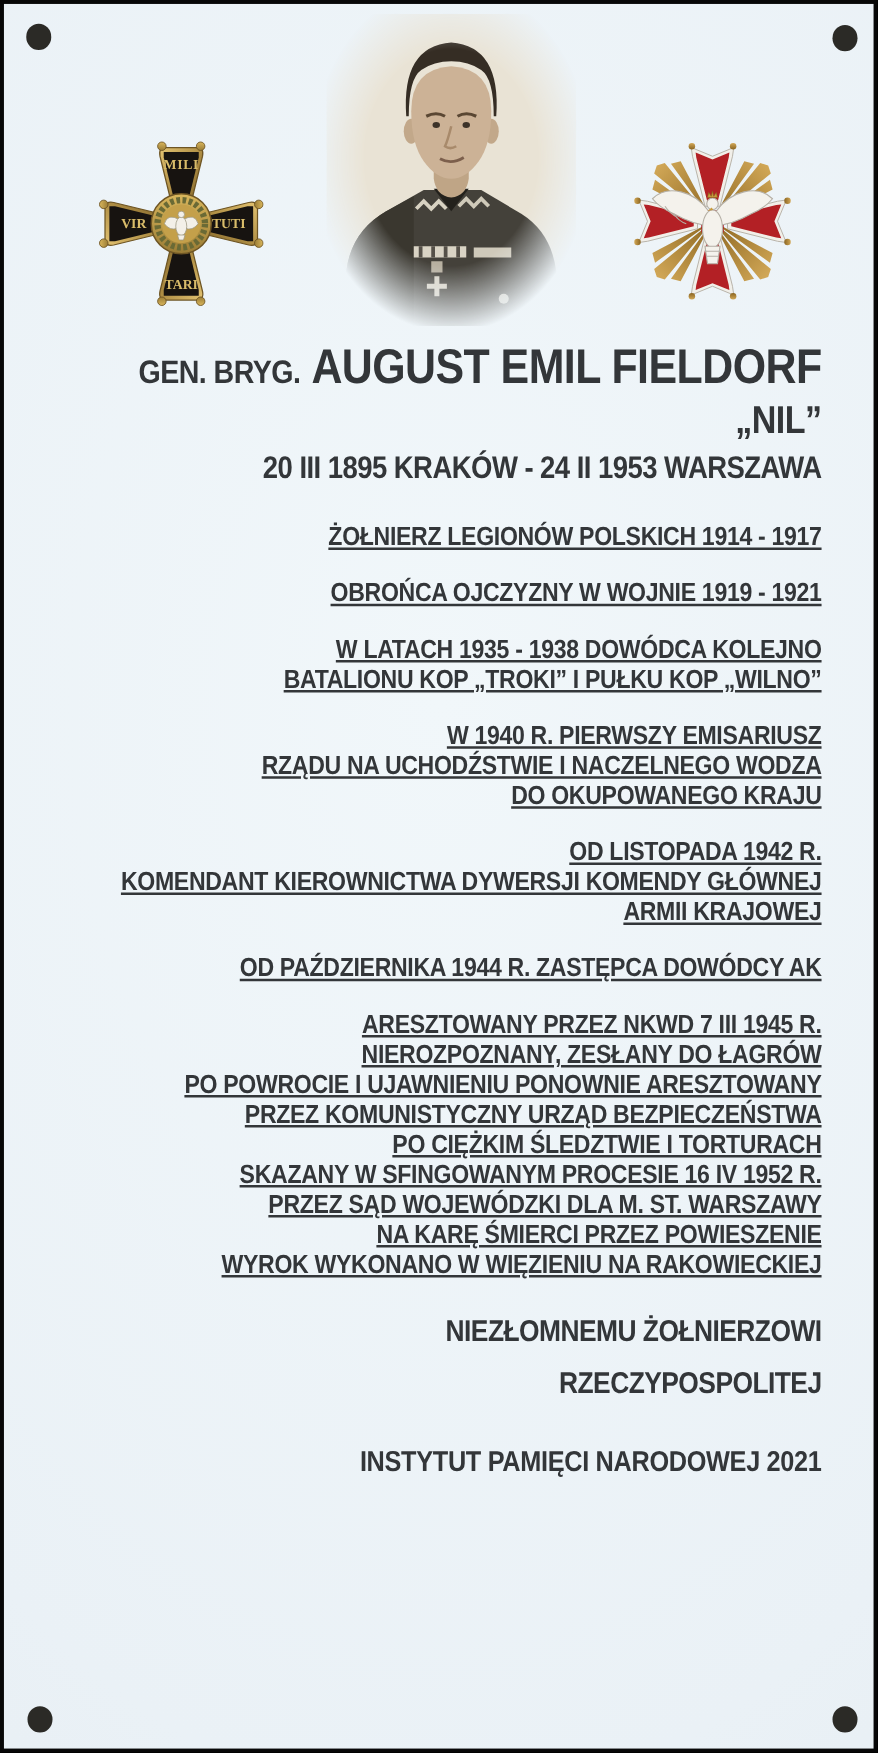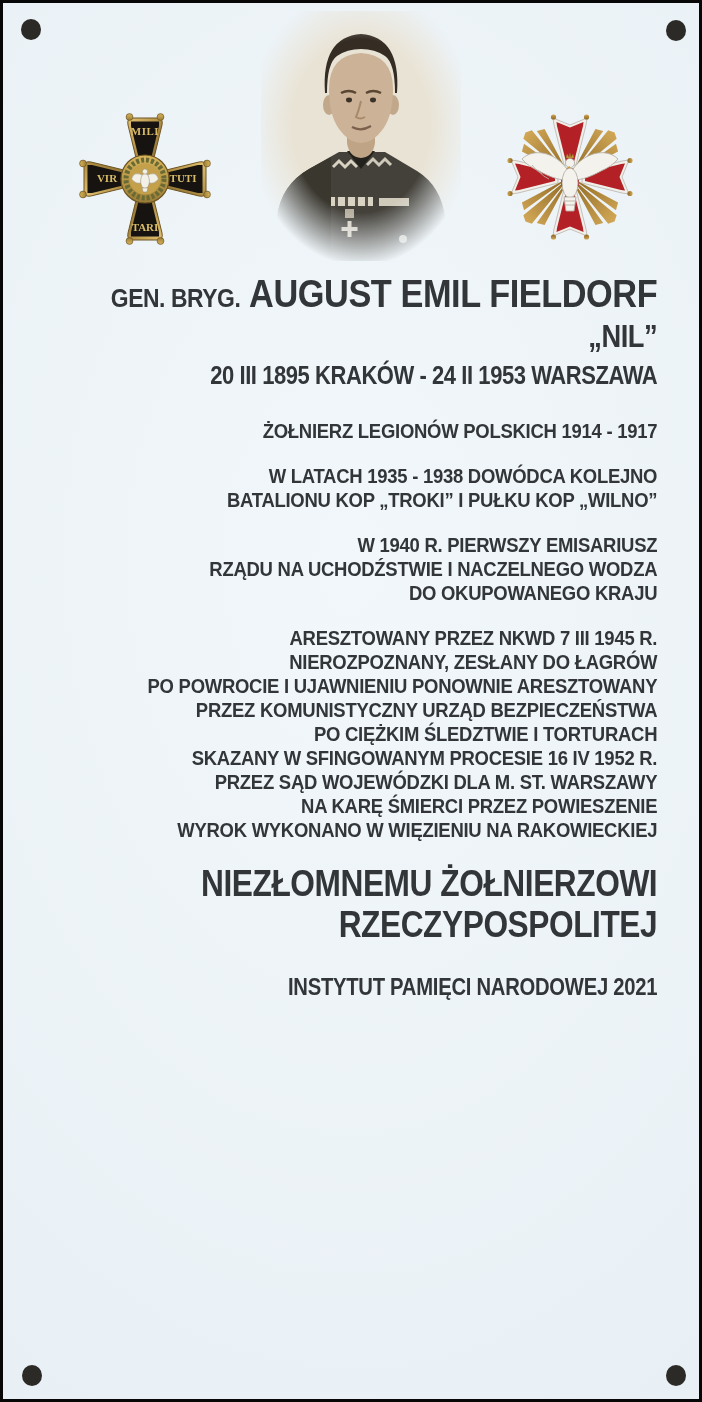--- a/index.html
+++ b/index.html
@@ -30,25 +30,25 @@
   .portrait{position:absolute;left:258px;top:8px;}
   .medal-right{position:absolute;left:498px;top:104px;}
 
   .cond{transform:scaleX(0.88);transform-origin:50% 50%;display:block;white-space:nowrap;}
 
   .title-line{margin-top:12px;font-size:39px;line-height:42px;letter-spacing:-0.5px;}
   .title-rank{font-size:26px;margin-right:10px;}
   .nil{font-size:31px;line-height:35px;letter-spacing:-0.5px;}
   .dates{font-size:25px;line-height:30px;margin-top:6px;letter-spacing:-0.5px;}
 
-  .bio{margin-top:29px;}
+  .bio{margin-top:29px;text-decoration:underline;}
   .para{margin-bottom:21px;}
   .para .ln{font-size:21px;line-height:24px;letter-spacing:-0.3px;}
 
-  .dedication{margin-top:20px;font-size:36px;line-height:41px;letter-spacing:-0.5px;}
+  .dedication{margin-top:20px;font-size:24px;line-height:41px;letter-spacing:-0.5px;}
   .footer-line{margin-top:29px;font-size:23px;line-height:26px;letter-spacing:-0.3px;}
 
   svg text{font-family:"Liberation Serif","DejaVu Serif",serif;font-weight:700;}
 </style>
 </head>
 <body>
 
 <div class="plaque">
 
   <div class="bolt tl"></div>
@@ -233,27 +233,38 @@
     <span class="title-rank">GEN. BRYG.</span><span>AUGUST EMIL FIELDORF</span>
   </div>
   <div class="nil cond">„NIL”</div>
   <div class="dates cond">20 III 1895 KRAKÓW - 24 II 1953 WARSZAWA</div>
 
   <div class="bio">
     <div class="para">
       <div class="ln cond">ŻOŁNIERZ LEGIONÓW POLSKICH 1914 - 1917</div>
     </div>
     <div class="para">
+      <div class="ln cond">OBROŃCA OJCZYZNY W WOJNIE 1919 - 1921</div>
+    </div>
+    <div class="para">
       <div class="ln cond">W LATACH 1935 - 1938 DOWÓDCA KOLEJNO</div>
       <div class="ln cond">BATALIONU KOP „TROKI” I PUŁKU KOP „WILNO”</div>
     </div>
     <div class="para">
       <div class="ln cond">W 1940 R. PIERWSZY EMISARIUSZ</div>
       <div class="ln cond">RZĄDU NA UCHODŹSTWIE I NACZELNEGO WODZA</div>
       <div class="ln cond">DO OKUPOWANEGO KRAJU</div>
+    </div>
+    <div class="para">
+      <div class="ln cond">OD LISTOPADA 1942 R.</div>
+      <div class="ln cond">KOMENDANT KIEROWNICTWA DYWERSJI KOMENDY GŁÓWNEJ</div>
+      <div class="ln cond">ARMII KRAJOWEJ</div>
+    </div>
+    <div class="para">
+      <div class="ln cond">OD PAŹDZIERNIKA 1944 R. ZASTĘPCA DOWÓDCY AK</div>
     </div>
     <div class="para">
       <div class="ln cond">ARESZTOWANY PRZEZ NKWD 7 III 1945 R.</div>
       <div class="ln cond">NIEROZPOZNANY, ZESŁANY DO ŁAGRÓW</div>
       <div class="ln cond">PO POWROCIE I UJAWNIENIU PONOWNIE ARESZTOWANY</div>
       <div class="ln cond">PRZEZ KOMUNISTYCZNY URZĄD BEZPIECZEŃSTWA</div>
       <div class="ln cond">PO CIĘŻKIM ŚLEDZTWIE I TORTURACH</div>
       <div class="ln cond">SKAZANY W SFINGOWANYM PROCESIE 16 IV 1952 R.</div>
       <div class="ln cond">PRZEZ SĄD WOJEWÓDZKI DLA M. ST. WARSZAWY</div>
       <div class="ln cond">NA KARĘ ŚMIERCI PRZEZ POWIESZENIE</div>

